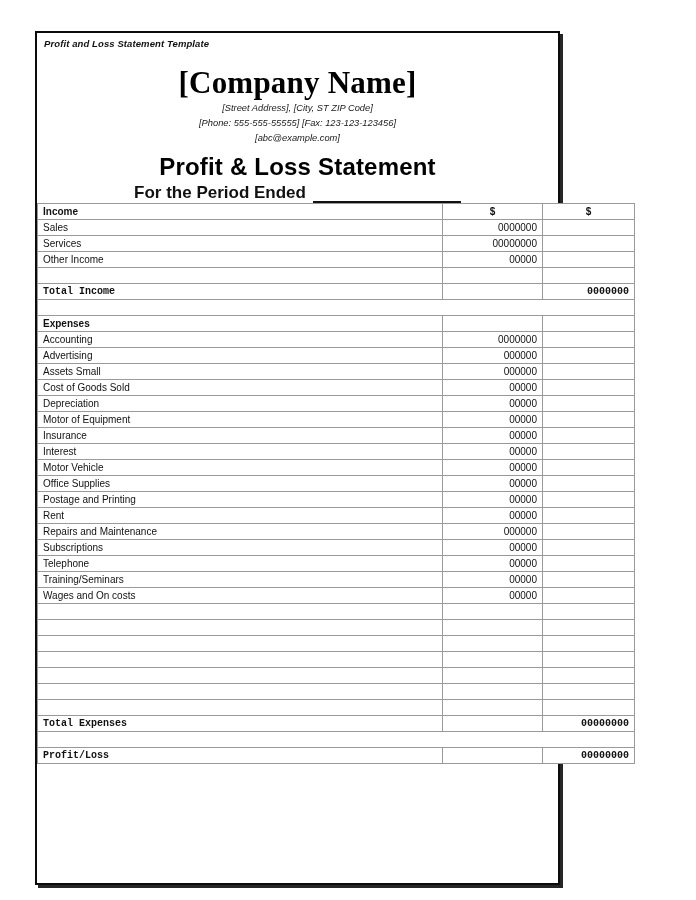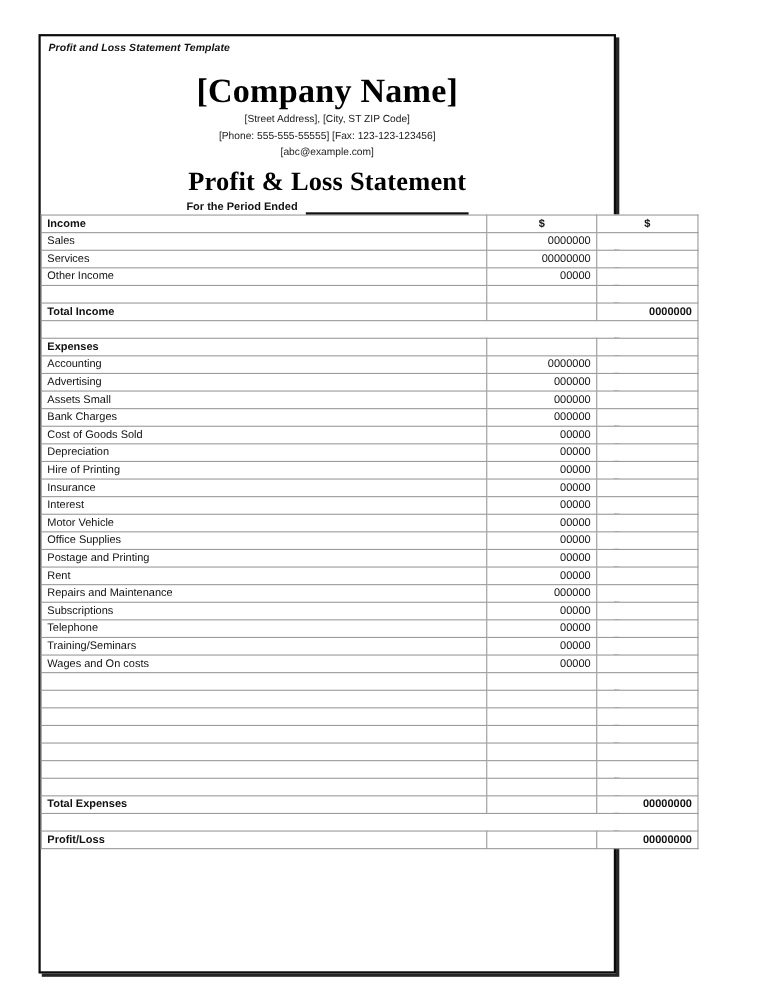--- a/index.html
+++ b/index.html
@@ -47,39 +47,40 @@
     font-weight: bold;
     color: #000000;
     line-height: 1.15;
     letter-spacing: 0.2px;
   }
 
   .contact-line {
     font-size: 9.3px;
     color: #1a1a1a;
     line-height: 1.62;
+    font-style: italic;
   }
 
   #statement-title {
-    font-family: Liberation Serif, serif;
+    font-family: Liberation Sans, sans-serif;
     font-size: 24px;
     font-weight: bold;
     color: #000000;
     margin-top: 7px;
     letter-spacing: 0.2px;
   }
 
   #period-line {
     margin-top: 2px;
-    font-size: 10px;
+    font-size: 17px;
     font-weight: bold;
     color: #111111;
     display: flex;
     justify-content: center;
-    align-items: center;
+    align-items: flex-end;
     gap: 7px;
   }
   #period-blank {
     display: inline-block;
     width: 148px;
     border-bottom: 2.5px solid #111111;
     height: 13px;
   }
 
   
@@ -129,20 +130,21 @@
   tr.item-row td { height: 15.6px; }
 
   
   tr.blank-row td { height: 15.6px; }
 
   
   tr.grand-row td {
     height: 24px;
     border-top: 2px solid #2a2a2a;
     border-bottom: 2px solid #2a2a2a;
+    font-family: Liberation Mono, monospace;
   }
   tr.grand-row td.label {
     font-size: 13.5px;
     font-weight: bold;
     color: #000000;
   }
   tr.grand-row td.total-cell {
     font-size: 13px;
     font-weight: bold;
     color: #000000;
@@ -231,36 +233,31 @@
           <td class="label">Advertising</td>
           <td class="amount">000000</td>
           <td class="total-cell"></td>
         </tr>
         <tr class="item-row">
           <td class="label">Assets Small</td>
           <td class="amount">000000</td>
           <td class="total-cell"></td>
         </tr>
         <tr class="item-row">
-          <td class="label">Bank Charges</td>
-          <td class="amount">000000</td>
-          <td class="total-cell"></td>
-        </tr>
-        <tr class="item-row">
           <td class="label">Cost of Goods Sold</td>
           <td class="amount">00000</td>
           <td class="total-cell"></td>
         </tr>
         <tr class="item-row">
           <td class="label">Depreciation</td>
           <td class="amount">00000</td>
           <td class="total-cell"></td>
         </tr>
         <tr class="item-row">
-          <td class="label">Hire of Printing</td>
+          <td class="label">Motor of Equipment</td>
           <td class="amount">00000</td>
           <td class="total-cell"></td>
         </tr>
         <tr class="item-row">
           <td class="label">Insurance</td>
           <td class="amount">00000</td>
           <td class="total-cell"></td>
         </tr>
         <tr class="item-row">
           <td class="label">Interest</td>

